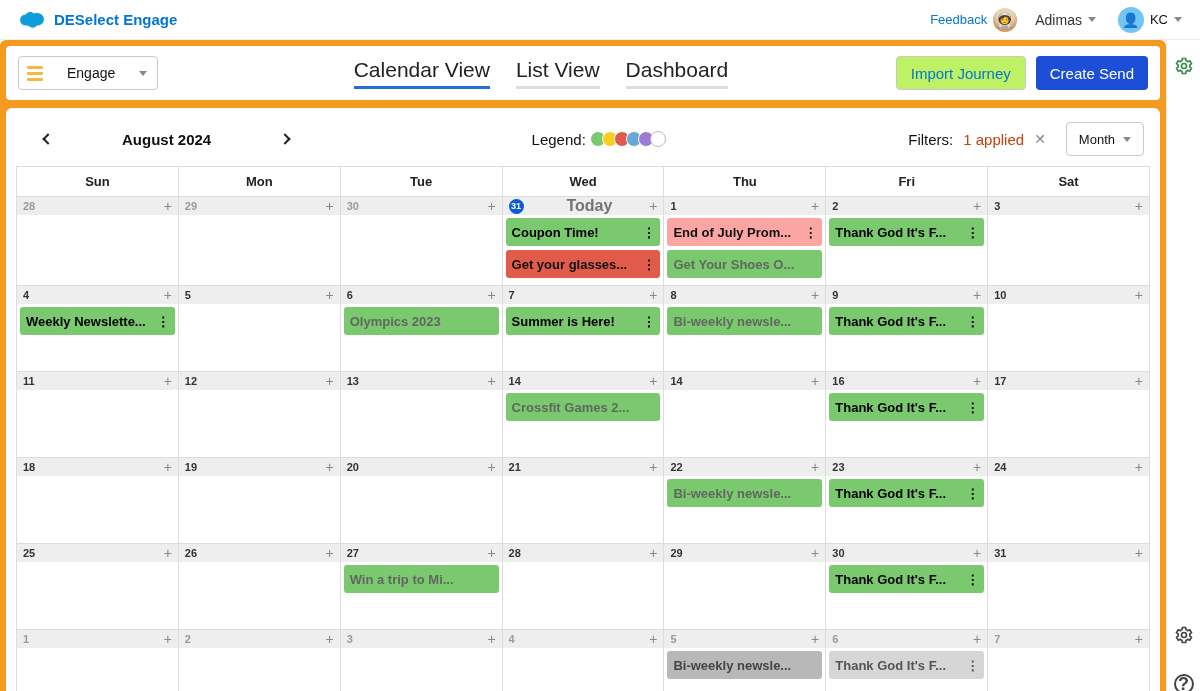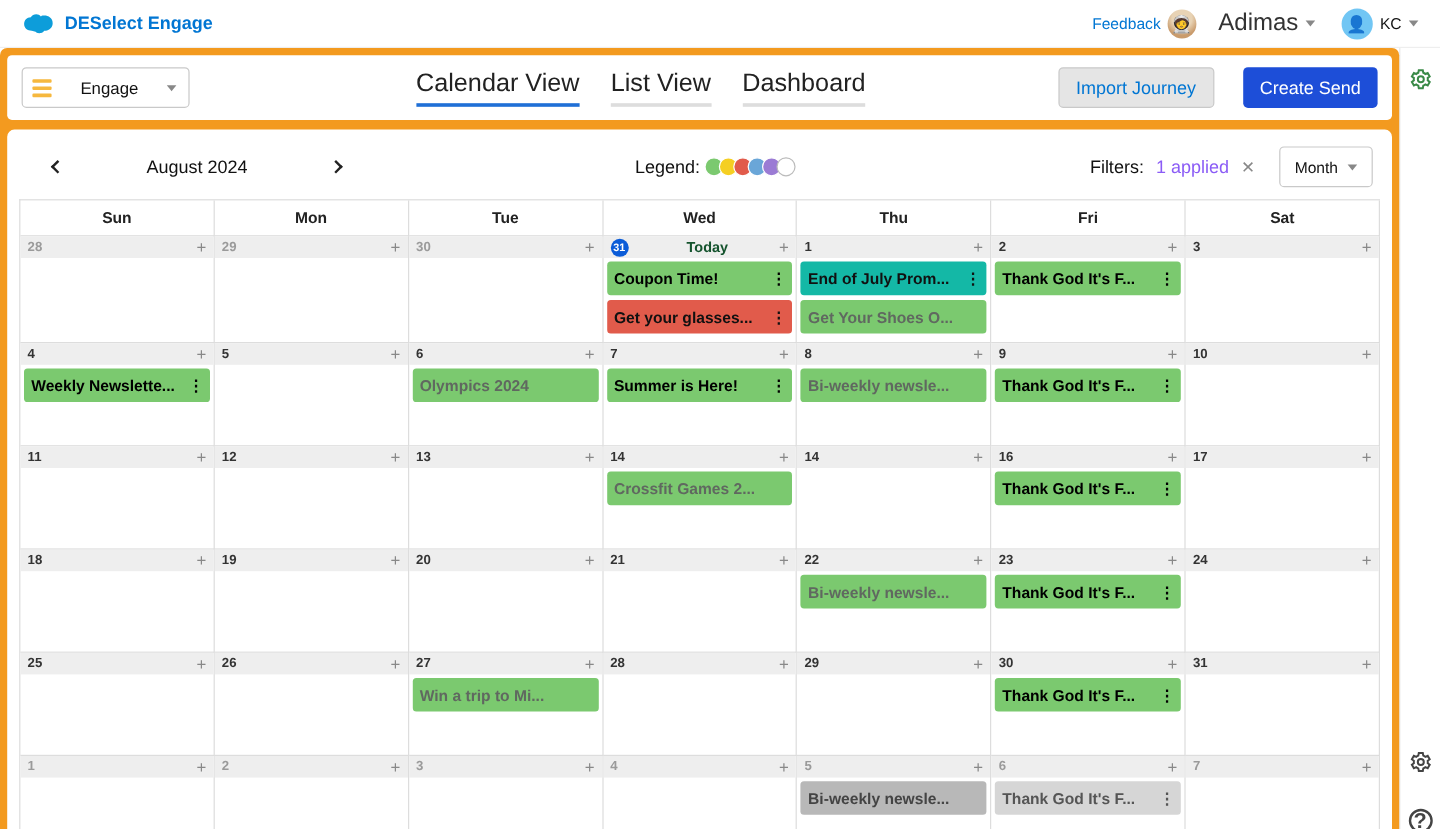--- a/index.html
+++ b/index.html
@@ -3,70 +3,70 @@
 <meta charset="utf-8">
 <style>
   * { box-sizing: border-box; margin: 0; padding: 0; }
   body { font-family: -apple-system, BlinkMacSystemFont, "Segoe UI", Arial, sans-serif; background: #fff; color: #111; font-size: 13px; }
   .top-bar { display: flex; align-items: center; height: 40px; padding: 0 18px; border-bottom: 1px solid #eee; }
   .cloud-icon { width: 28px; height: 20px; margin-right: 8px; }
   .app-title { color: #0176d3; font-weight: 600; font-size: 15px; }
   .top-spacer { flex: 1; }
   .feedback-link { color: #0176d3; font-size: 13px; margin-right: 6px; }
   .astro-avatar { width: 24px; height: 24px; border-radius: 50%; background: radial-gradient(circle at 50% 30%, #e8d3b5 40%, #c99b6c 70%); margin-right: 18px; display:flex; align-items:center; justify-content:center; font-size:14px;}
-  .user-drop { display: flex; align-items: center; gap: 6px; color: #333; font-size: 20px; margin-right: 22px; cursor:pointer; }
+  .user-drop { display: flex; align-items: center; gap: 6px; color: #333; font-size: 14px; margin-right: 22px; cursor:pointer; }
   .kc-chip { display: flex; align-items: center; gap: 6px; cursor:pointer;}
   .kc-avatar { width: 26px; height: 26px; border-radius: 50%; background:#71c6f4; display:flex; align-items:center; justify-content:center; color:#fff; font-size:14px;}
   .caret { border-left: 4px solid transparent; border-right: 4px solid transparent; border-top: 5px solid #888; width:0; height:0;}
 
   .orange-frame { margin: 0 0 0 0; background: #f39a1f; padding: 6px 6px 8px 6px; border-radius: 6px 6px 0 0; position: relative; }
   .toolbar-row { display: flex; align-items: center; background: #fff; border-radius: 4px; padding: 10px 12px; }
   .engage-drop { display:flex; align-items:center; border:1px solid #c9c9c9; border-radius:4px; height:34px; padding:0 10px 0 8px; gap:24px; cursor:pointer;}
   .engage-icon { display:flex; flex-direction:column; gap:3px;}
   .engage-icon span{ display:block; width:16px; height:3px; background:#f6b83e; border-radius:1px;}
   .engage-label { font-size:14px;}
   .tabs-center { flex:1; display:flex; justify-content:center; gap:26px; font-size:21px; }
   .tab { padding-bottom:4px; border-bottom: 3px solid transparent; cursor:pointer; color:#222;}
   .tab.active { border-bottom-color:#1f6fd6;margin-left:28px; }
   .tab.inactive { border-bottom-color:#ddd; }
   .btn { height:34px; padding:0 14px; border-radius:4px; font-size:15px; cursor:pointer; display:flex; align-items:center;}
-  .btn-outline { border:1px solid #c9c9c9; background:#e5e5e5; color:#0176d3; margin-right:24px;}
+  .btn-outline { border:1px solid #c9c9c9; background:#bef264; color:#0176d3; margin-right:10px;}
   .btn-primary { border:none; background:#1d4ed8; color:#fff;}
 
   .calendar-card { background:#fff; border-radius:6px; margin-top:8px; padding:12px 10px 0 10px; position:relative; }
   .cal-header-row { display:flex; align-items:center; height:38px; }
   .nav-arrows { display:flex; align-items:center; gap:26px; margin-left:28px;}
   .chev { width:8px; height:8px; border-left:2px solid #222; border-bottom:2px solid #222; cursor:pointer;}
   .chev.left{ transform:rotate(45deg);}
   .chev.right{ transform:rotate(-135deg);}
-  .month-label{ font-size:15px; font-weight:400; margin:0 44px;}
+  .month-label{ font-size:15px; font-weight:700; margin:0 44px;}
   .legend-wrap{ flex:1; display:flex; justify-content:center; align-items:center; gap:8px; font-size:15px;}
   .legend-swatch{ display:flex;}
   .legend-swatch span{ width:16px; height:16px; border-radius:50%; margin-left:-4px; border:1px solid #fff;}
   .filters-wrap{ display:flex; align-items:center; gap:10px; font-size:15px; margin-right:20px;}
-  .filters-link{ color:#8b5cf6; cursor:pointer;}
+  .filters-link{ color:#c2410c; cursor:pointer;}
   .clear-x{ color:#888; cursor:pointer; font-size:14px;}
   .period-drop{ border:1px solid #c9c9c9; border-radius:4px; height:34px; padding:0 12px; display:flex; align-items:center; gap:8px; cursor:pointer; margin-right:6px;}
 
   .grid { border-top:1px solid #ddd; border-left:1px solid #ddd; margin-top:8px;}
   .weekday-row, .week-row { display:grid; grid-template-columns: repeat(7, 1fr);}
   .weekday-cell { border-right:1px solid #ddd; border-bottom:1px solid #ddd; text-align:center; height:30px; line-height:30px; font-weight:700; font-size:13px; color:#222;}
   .day-cell { border-right:1px solid #ddd; border-bottom:1px solid #ddd; min-height:86px; position:relative; padding-top:18px;}
   .day-head { position:absolute; top:0; left:0; right:0; height:18px; background:#eee; display:flex; align-items:center; padding:0 6px; font-size:11px; font-weight:700; color:#333;}
   .day-head .daynum{ flex:0 0 auto;}
   .day-head.gray .daynum{ color:#9a9a9a;}
   .day-head .today-badge{ background:#0b5cd8; color:#fff; border-radius:50%; width:15px; height:15px; display:flex; align-items:center; justify-content:center; font-size:9px; margin-right:6px; font-weight:700;}
-  .day-head .today-label{ color:#14532d; font-weight:600; font-size:12px; flex:1; text-align:center;}
+  .day-head .today-label{ color:#737373; font-weight:600; font-size:16px; flex:1; text-align:center;}
   .day-head .plus{ margin-left:auto; color:#888; font-weight:400; font-size:14px; cursor:pointer;}
   .events { padding:3px;}
   .event { height:28px; border-radius:3px; padding:0 6px; display:flex; align-items:center; font-size:13px; font-weight:700; overflow:hidden; white-space:nowrap; margin-bottom:4px; position:relative;}
   .event .dots{ margin-left:auto; font-weight:900; letter-spacing:-1px; cursor:pointer; padding-left:4px;}
   .ev-green{ background:#7bc96f; color:#000000;}
   .ev-green-dim{ background:#7bc96f; color:#606860;}
-  .ev-yellow{ background:#14b8a6; color:#111;justify-content:center;}
+  .ev-yellow{ background:#fca5a5; color:#111;justify-content:center;}
   .ev-red{ background:#e15b4b; color:#111;}
   .ev-grey{ background:#b8b8b8; color:#444;}
   .ev-grey-light{ background:#d6d6d6; color:#555;}
 
   .main-wrap{ display:flex; }
   .content-col{ flex:1; min-width:0;}
   .rail-col{ width:34px; background:#fff; border-left:1px solid #e8e8e8; display:flex; flex-direction:column; align-items:center; padding-top:16px; justify-content:space-between; padding-bottom:20px;}
   .rail-mid{ display:flex; flex-direction:column; gap:26px; margin-top:auto; margin-bottom:10px;}
   .rail-icon{ cursor:pointer; color:#3a8a47;}
   .rail-grey{ color:#444;}
@@ -252,21 +252,21 @@
                     </div>
                     <div class="events"></div>
                   </div>
                   <div class="day-cell">
                     <div class="day-head">
                       <span class="daynum">6</span>
                       <span class="plus">+</span>
                     </div>
                     <div class="events">
                       <div class="event ev-green-dim">
-                        <span>Olympics 2024</span>
+                        <span>Olympics 2023</span>
                       </div>
                     </div>
                   </div>
                   <div class="day-cell">
                     <div class="day-head">
                       <span class="daynum">7</span>
                       <span class="plus">+</span>
                     </div>
                     <div class="events">
                       <div class="event ev-green">

